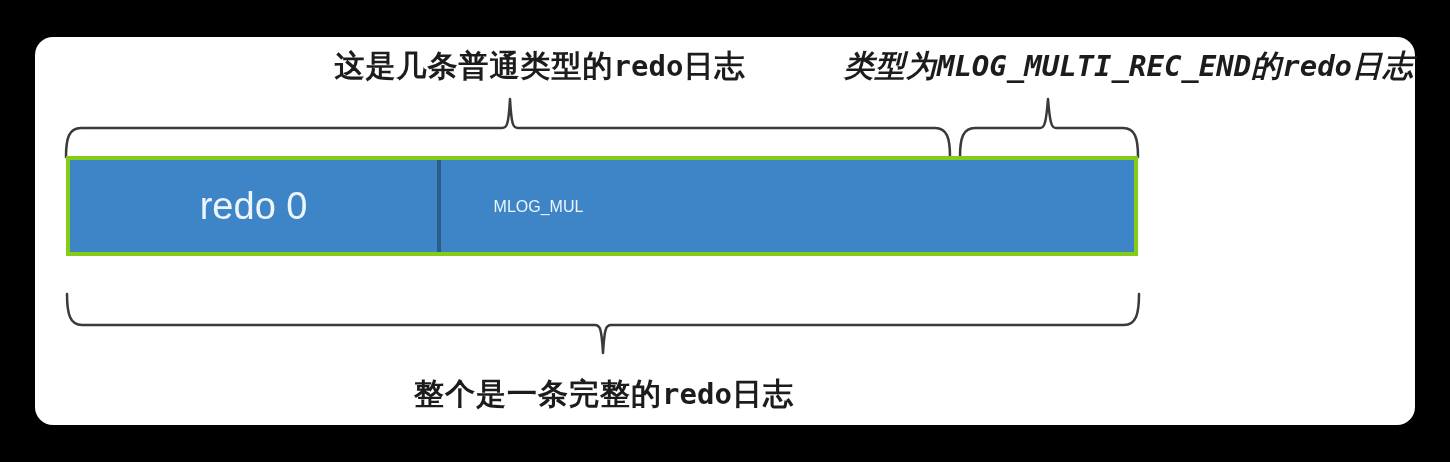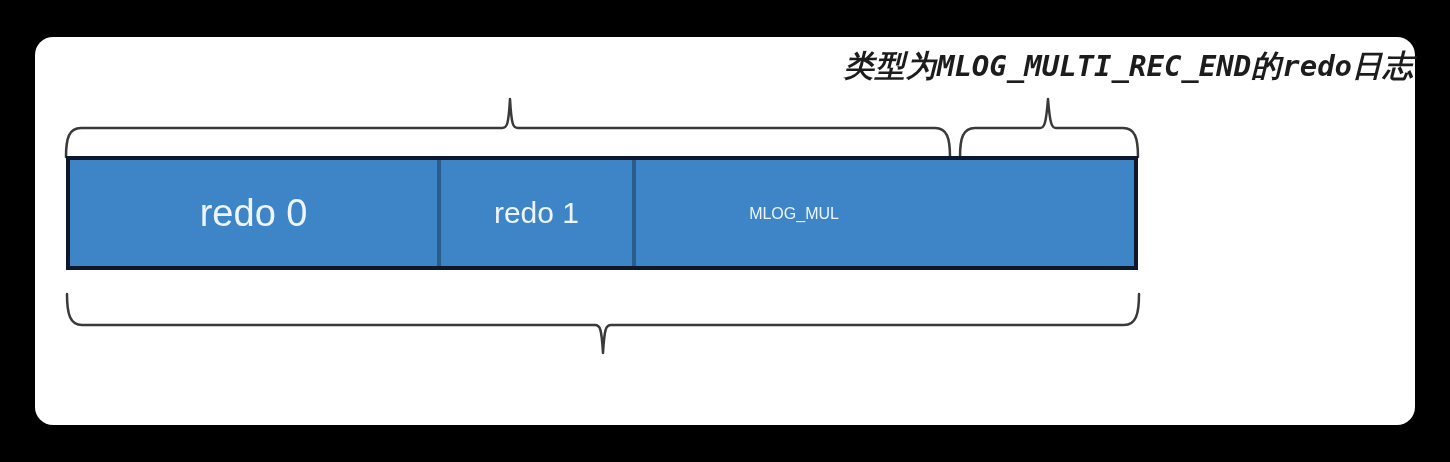--- a/index.html
+++ b/index.html
@@ -62,24 +62,24 @@
     stroke-width: 2.5;
     stroke-linecap: round;
     stroke-linejoin: round;
   }
   
   .bar {
     position: absolute;
     left: 31px;
     top: 119px;
     width: 1072px;
-    height: 114px;
+    height: 100px;
     box-sizing: border-box;
     background: #3d85c6;
-    border: 4px solid #0f172a;
+    border: 4px solid #84cc16;
     display: grid;
     grid-template-columns: 374fr 196fr 319fr 183fr;
   }
   .segment {
     box-sizing: border-box;
     display: flex;
     align-items: center;
     justify-content: center;
     background: #3d85c6;
     color: #eef4fb;
@@ -90,40 +90,43 @@
   .seg-medium { font-size: 30px; }
   .seg-small  { font-size: 16px; line-height: 25px; }
   .seg-small .line { display: block; text-align: left; }
 </style>
 </head>
 <body>
 
 <div class="stage">
   <div class="card">
 
+    <div class="anno anno-top-left">
+      <span class="cjk">这是几条普通类型的</span><span class="code">redo</span><span class="cjk">日志</span>
+    </div>
 
     <div class="anno anno-top-right">
       <span class="cjk">类型为</span><span class="code">MLOG_MULTI_REC_END</span><span class="cjk">的</span><span class="code">redo</span><span class="cjk">日志</span>
     </div>
 
     <svg class="brace-layer" viewBox="0 0 1380 388">
       <path d="M 31 120 C 31 101, 34 91, 46 91 L 467 91 C 472 91, 473.5 88, 475 62 C 476.5 88, 478 91, 483 91 L 900 91 C 912 91, 915 101, 915 120"></path>
       <path d="M 925 120 C 925 101, 928 91, 940 91 L 1005 91 C 1009 91, 1011 88, 1013 62 C 1015 88, 1017 91, 1021 91 L 1088 91 C 1100 91, 1103 101, 1103 120"></path>
       <path d="M 32 257 C 32 277, 35 288, 47 288 L 560 288 C 565 288, 566.5 291, 568 316 C 569.5 291, 571 288, 576 288 L 1089 288 C 1101 288, 1104 277, 1104 257"></path>
     </svg>
 
     <div class="bar">
       <div class="segment seg-large">
         <span>redo 0</span>
       </div>
-      <div class="segment seg-medium">
-        <span>redo 1</span>
-      </div>
       <div class="segment seg-small">
         <span>
           <span class="line">MLOG_MUL</span>
         </span>
       </div>
     </div>
 
+    <div class="anno anno-bottom">
+      <span class="cjk">整个是一条完整的</span><span class="code">redo</span><span class="cjk">日志</span>
+    </div>
 
   </div>
 </div>
 
 </body></html>

